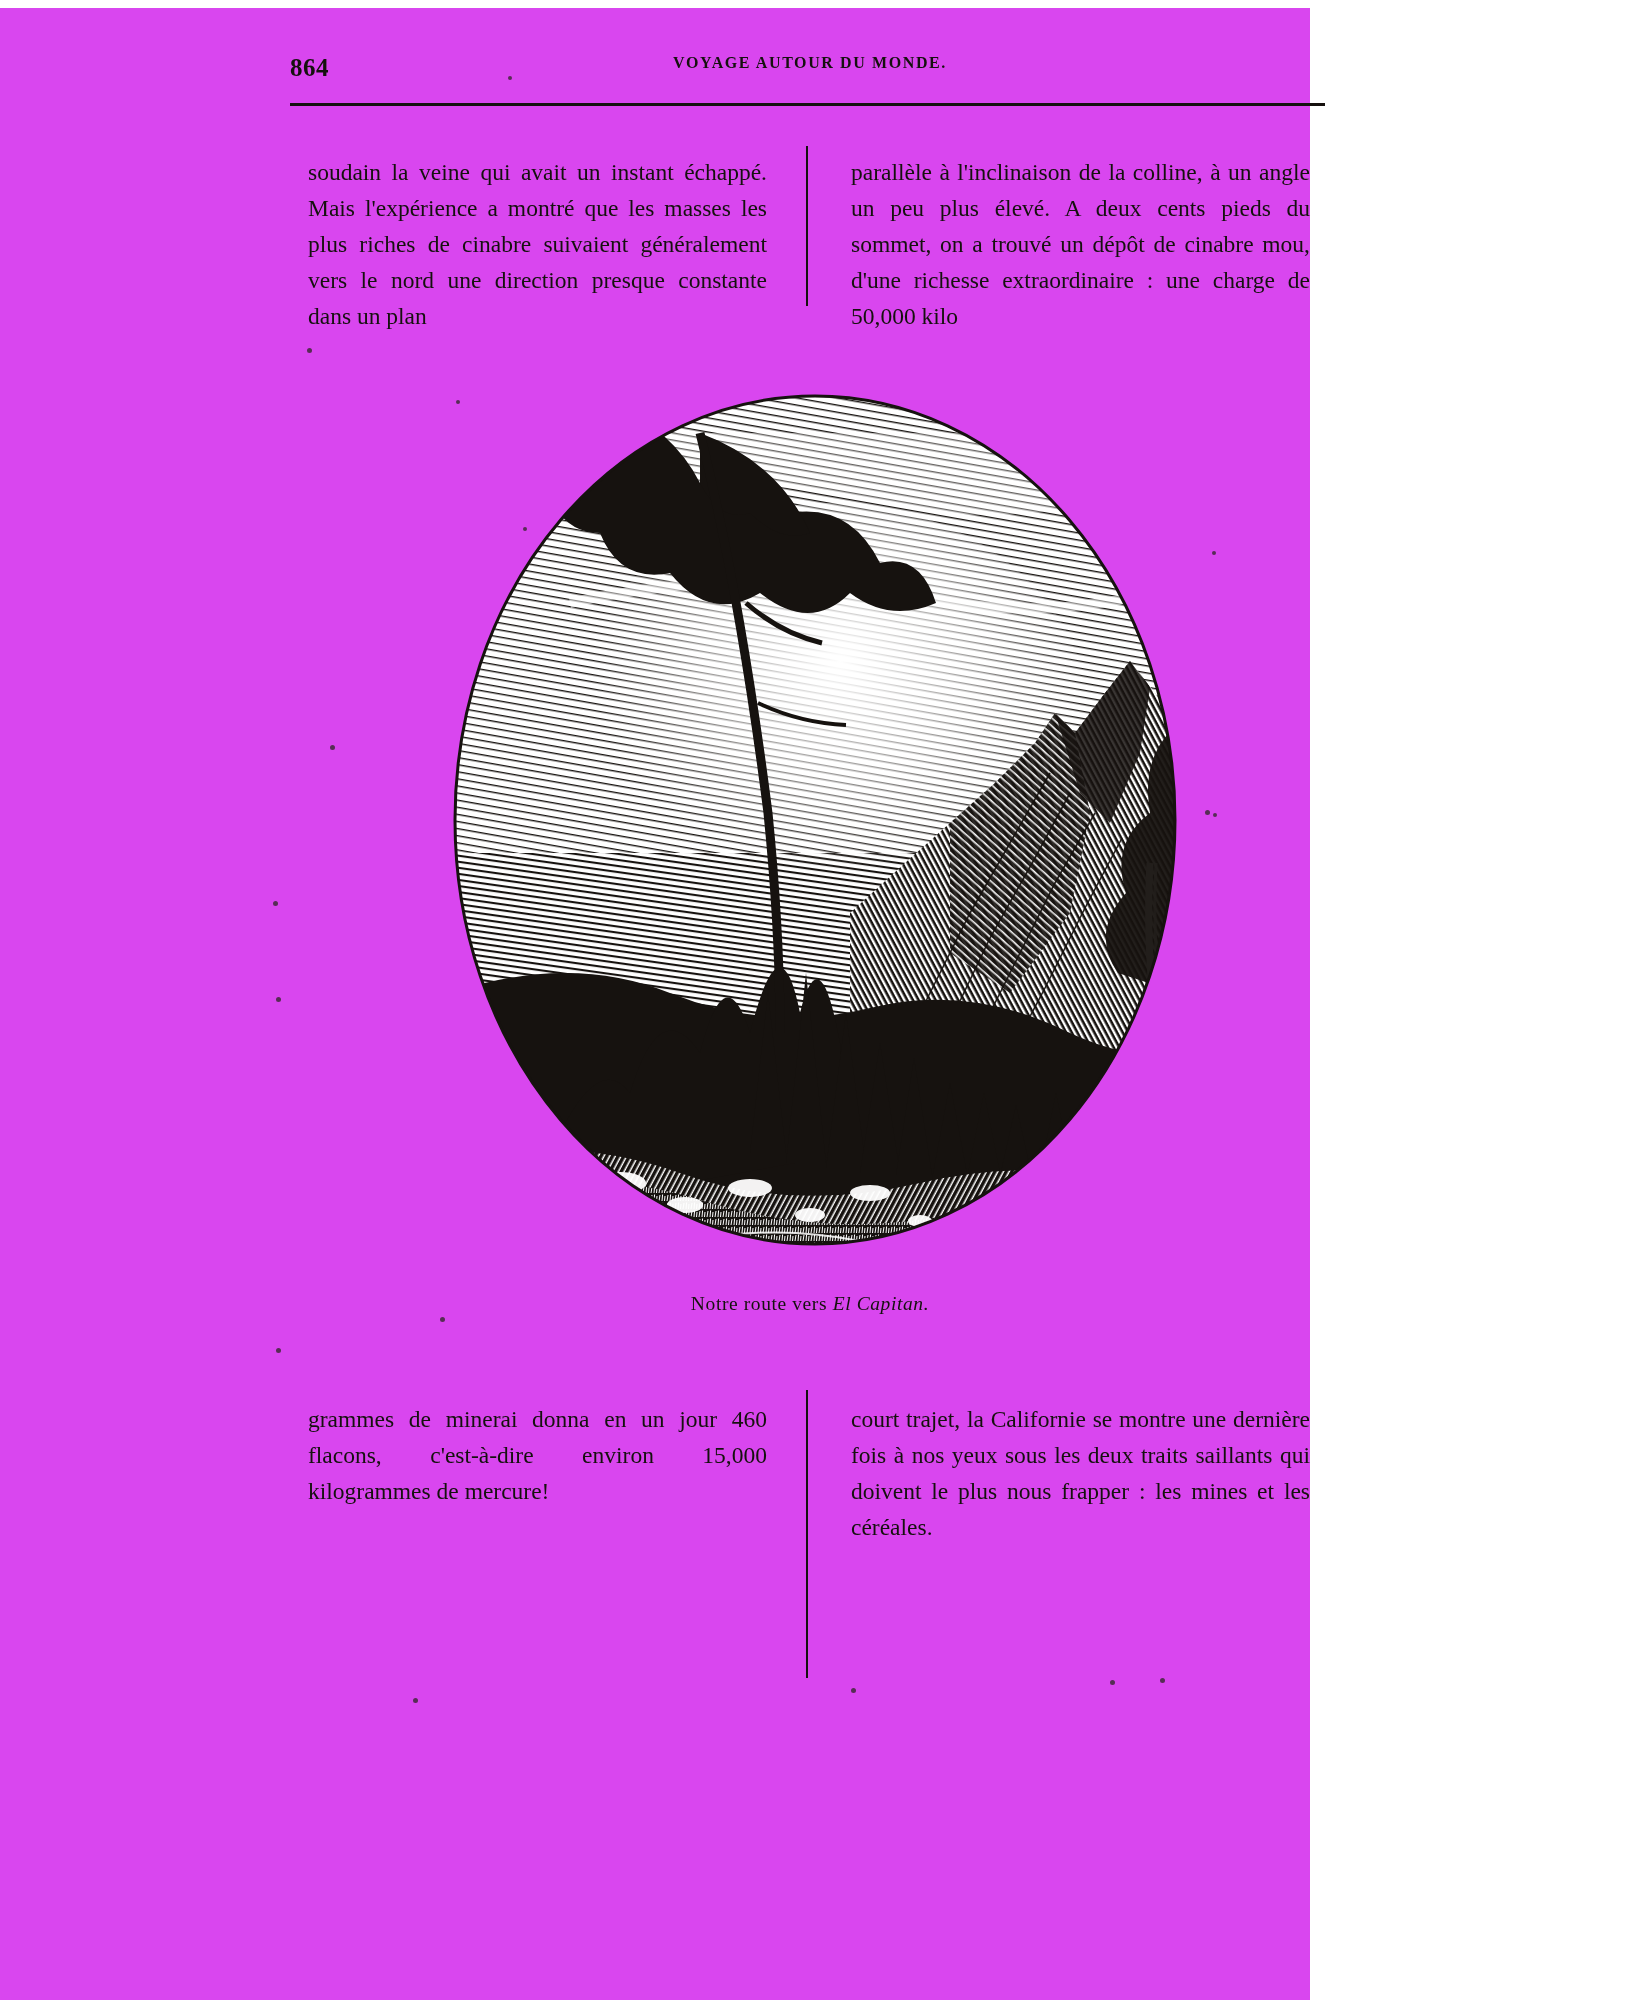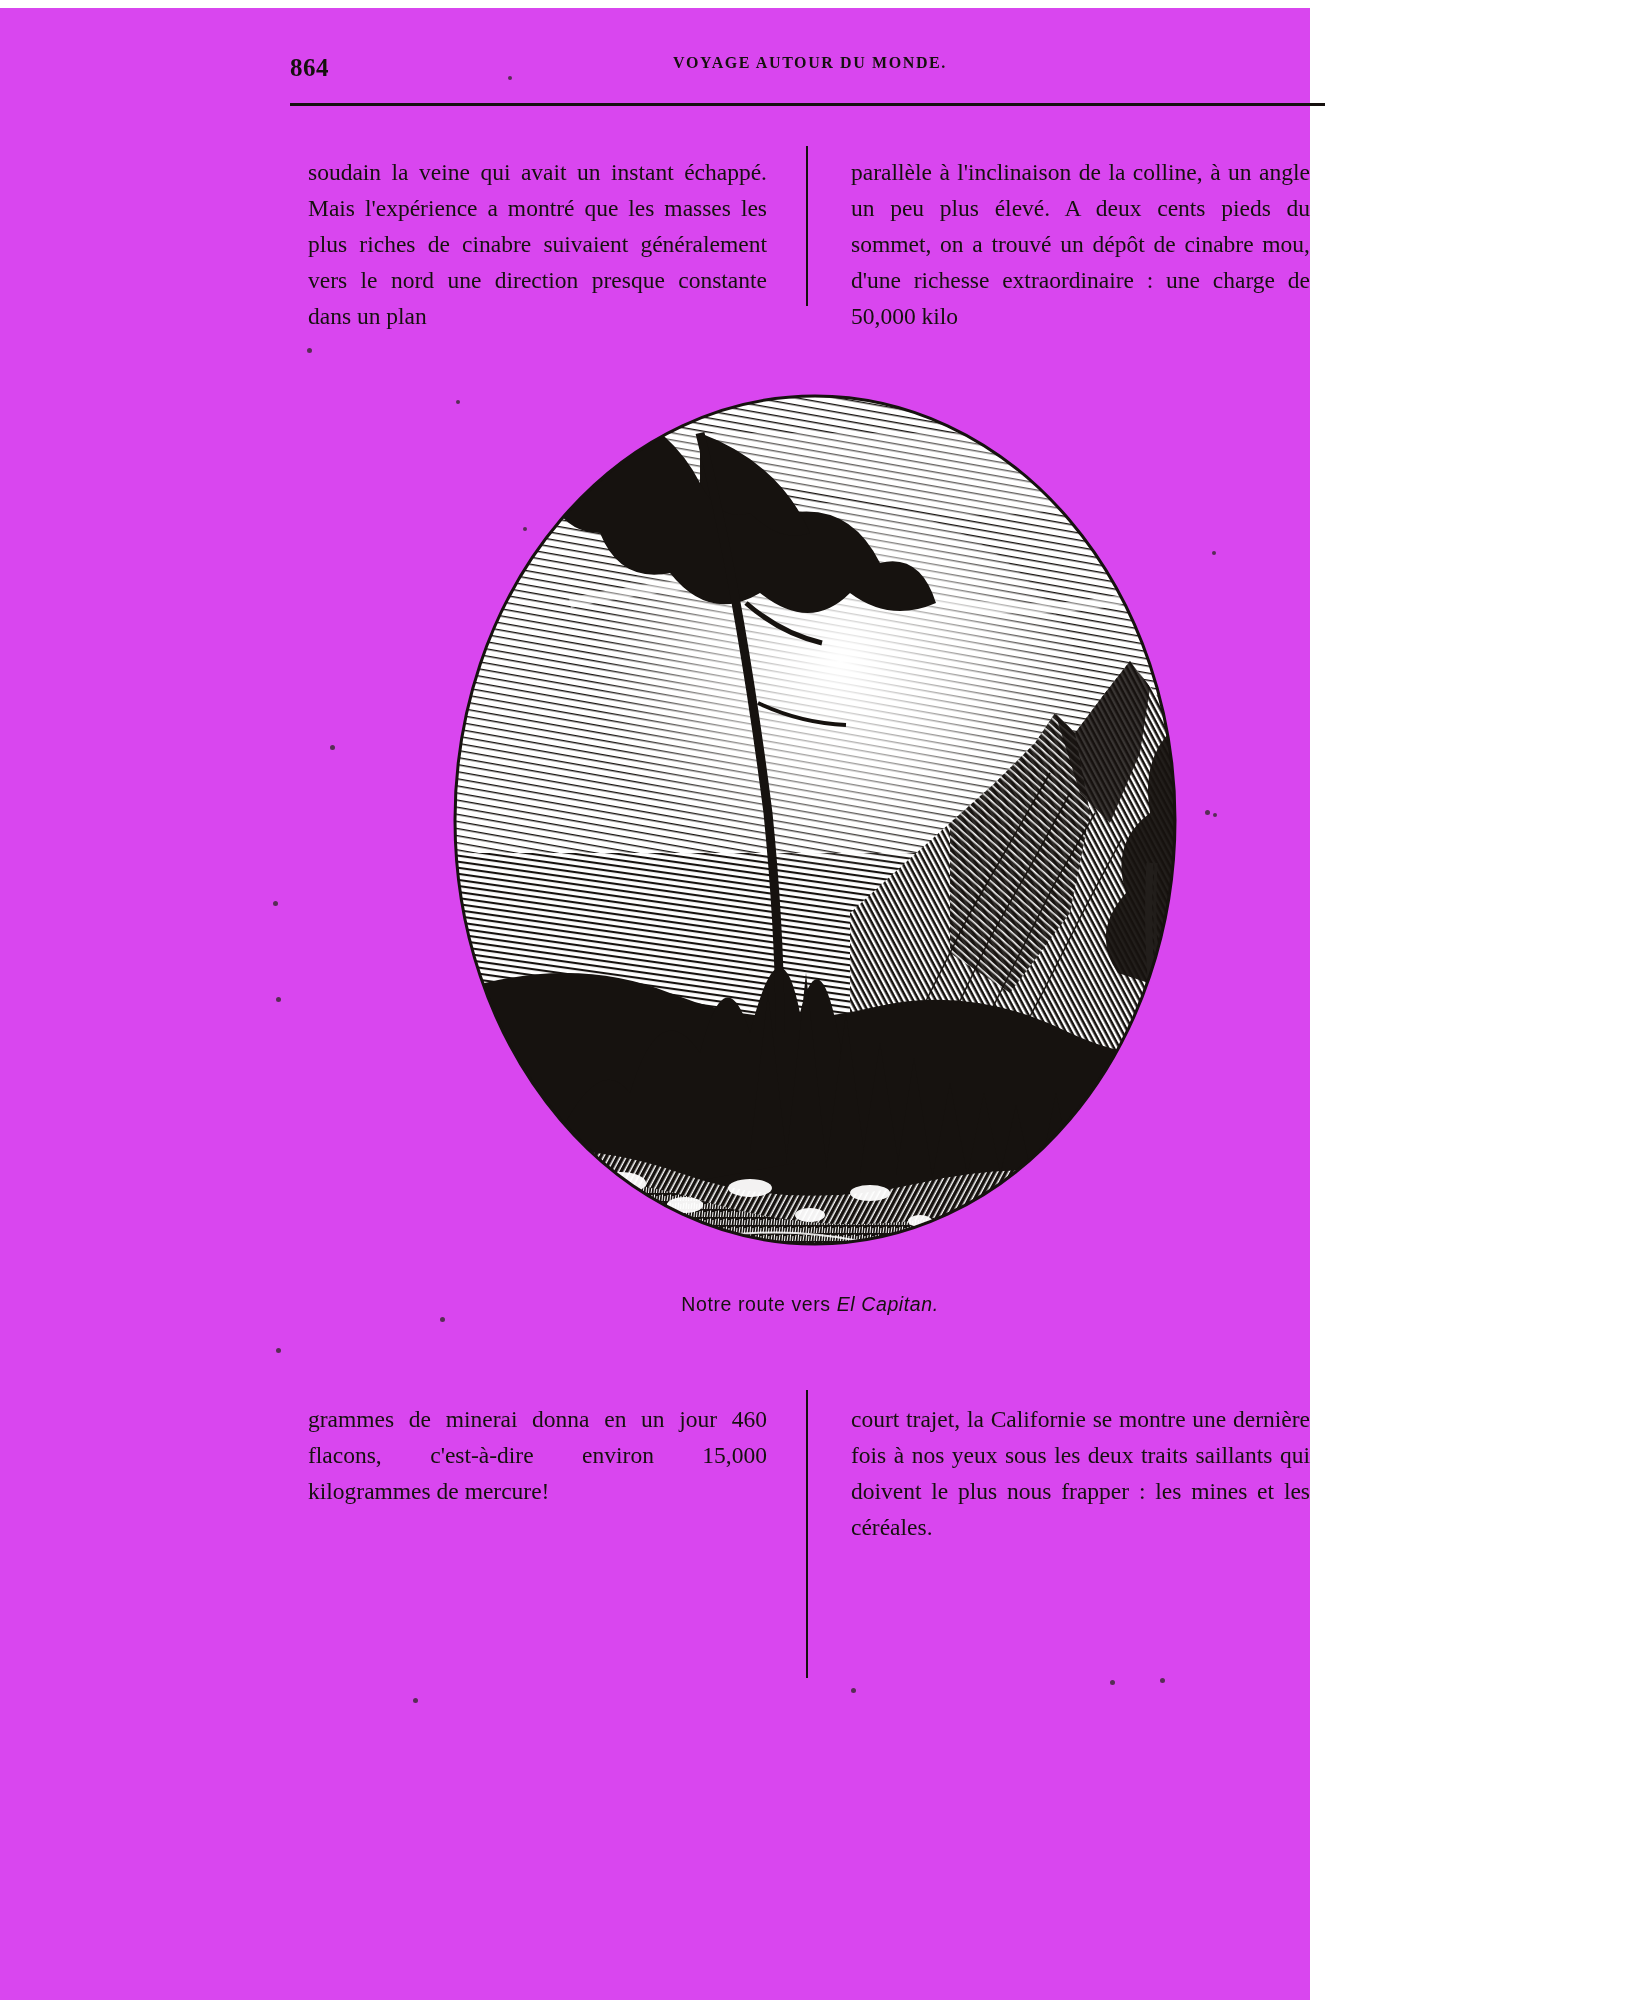--- a/index.html
+++ b/index.html
@@ -102,21 +102,21 @@
     height: 855px;
   }
   .caption {
     position: absolute;
     left: 290px;
     top: 1285px;
     width: 1040px;
     text-align: center;
     font-size: 19.5px;
     letter-spacing: 0.6px;
-    font-family: Liberation Sans, sans-serif;
+    font-family: Liberation Serif, serif;
   }
   .caption .em {
     font-style: italic;
   }
   
   .speck {
     position: absolute;
     background: #2b2622;
     border-radius: 50%;
     opacity: .75;

